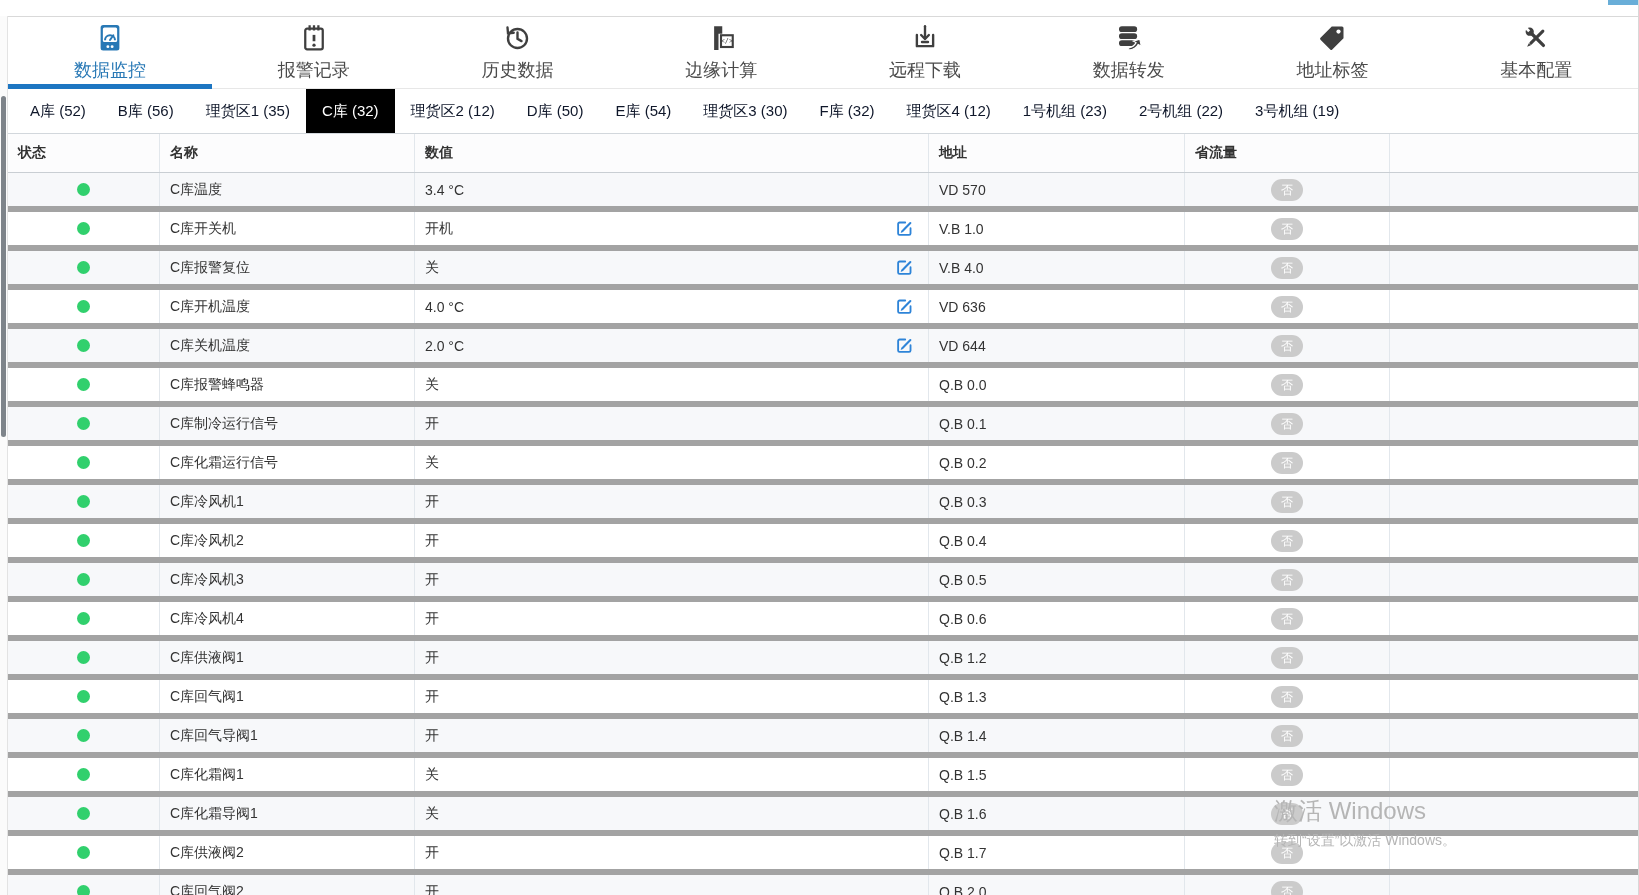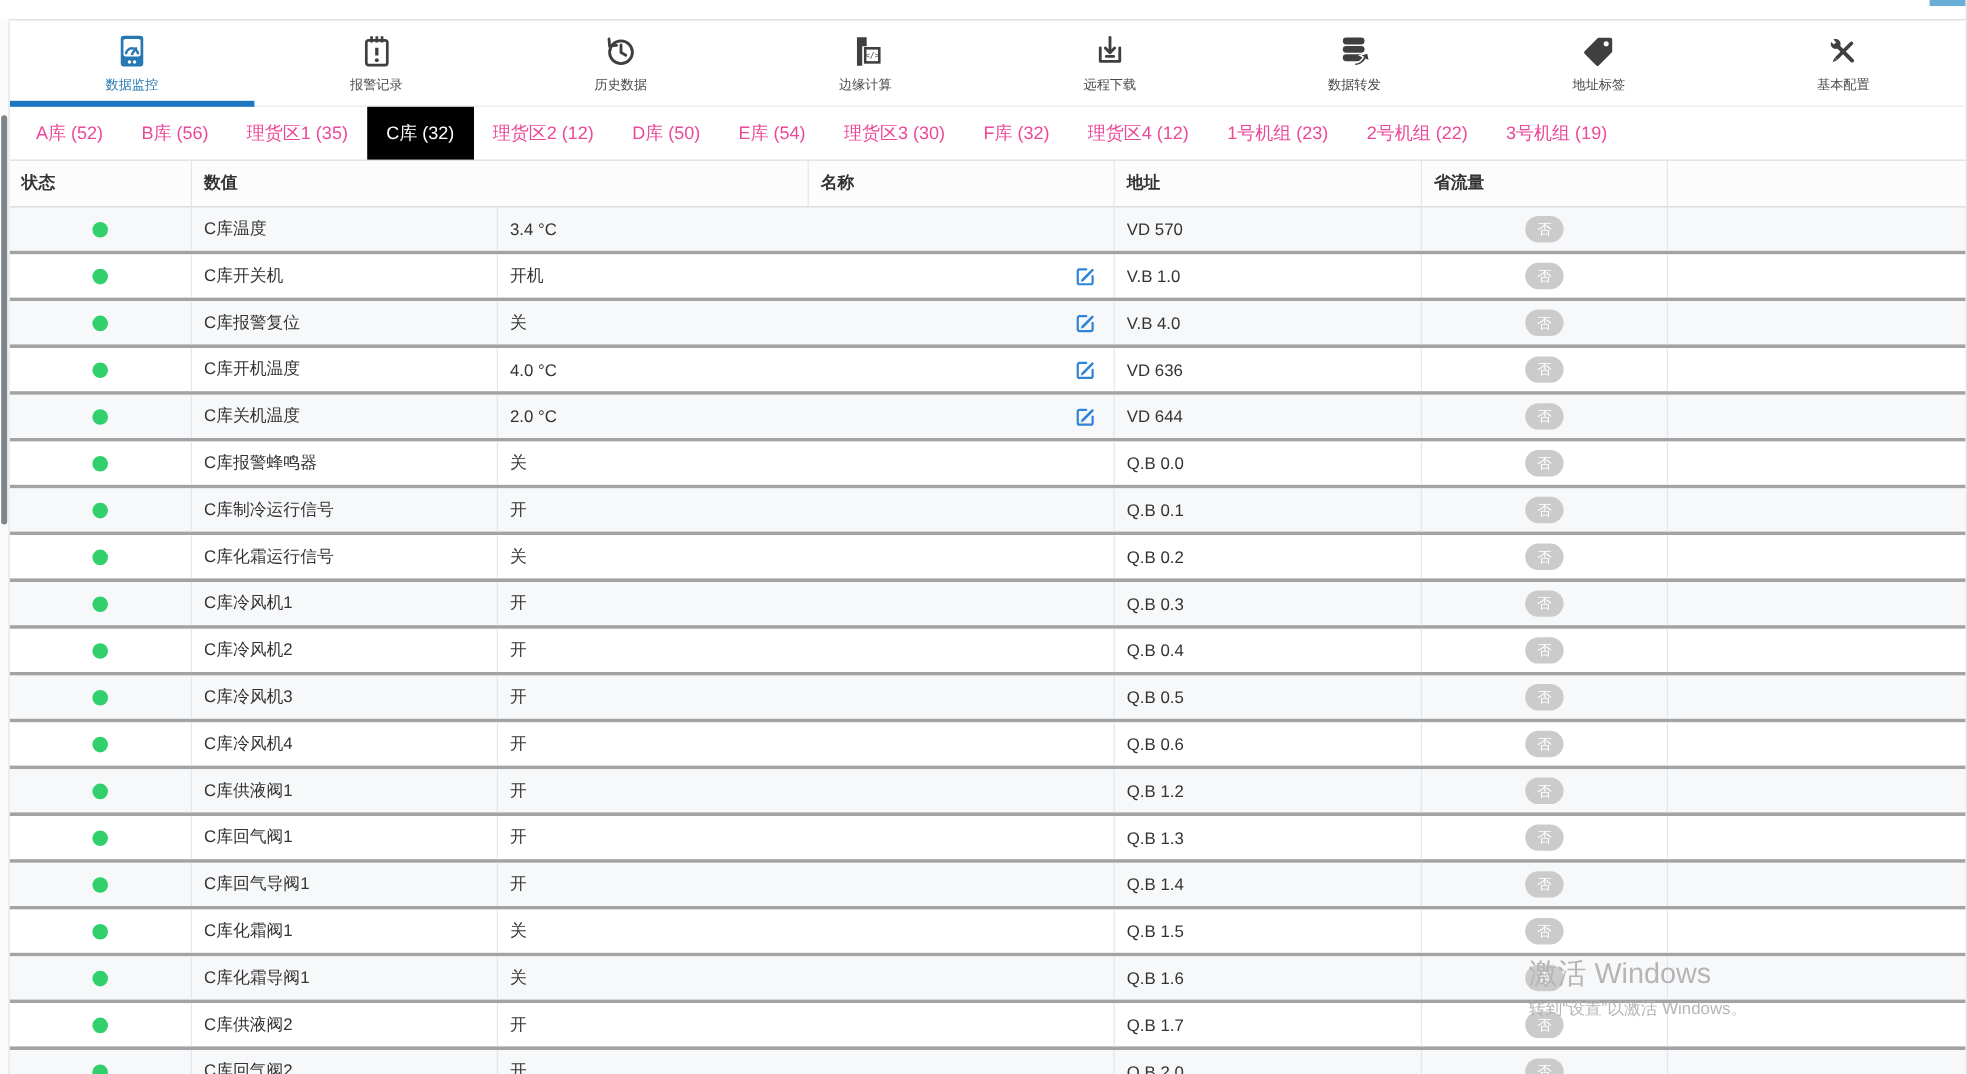--- a/index.html
+++ b/index.html
@@ -12,40 +12,40 @@
   
   .left-scrollbar { position:absolute; left:0; top:16px; bottom:0; width:8px; background:#fbfbfb; border-right:1px solid #e3e3e3; z-index:6; }
   .left-scrollbar .thumb { position:absolute; left:1px; top:80px; width:5px; height:341px; background:#7e848a; border-radius:3px; }
   
   .top-strip { height:17px; border-bottom:1px solid #d9d9d9; position:relative; margin-left:8px; }
   .blue-sliver { position:absolute; right:0; top:0; width:30px; height:5px; background:#69aed8; }
   
   .topnav { margin-left:8px; height:72px; display:flex; border-bottom:1px solid #e7e7e7; background:#fff; }
   .nav-item { flex:1; position:relative; display:flex; flex-direction:column; align-items:center; justify-content:center; gap:5px; cursor:pointer; }
   .nav-icon { width:30px; height:30px; display:flex; align-items:center; justify-content:center; }
-  .nav-label { font-size:11px; color:#4a4a4a; }
+  .nav-label { font-size:18px; color:#4a4a4a; }
   .nav-item.active .nav-label { color:#2878b5; }
   .nav-item.active::after { content:""; position:absolute; left:0; right:0; bottom:-1px; height:5px; background:#1d76c2; }
   
   .tabstrip { margin-left:8px; height:44px; display:flex; align-items:stretch; padding-left:6px; background:#fff; }
-  .tab { display:flex; align-items:center; padding:0 16px; font-size:15px; color:#ec4899; cursor:pointer; white-space:nowrap; }
+  .tab { display:flex; align-items:center; padding:0 16px; font-size:15px; color:#0f172a; cursor:pointer; white-space:nowrap; }
   .tab.active { background:#000000; color:#fff; }
   
   .table { margin-left:8px; border-top:1px solid #d2d7dc; }
   .thead { display:flex; height:39px; border-bottom:1px solid #c9ced3; font-weight:bold; font-size:14px; background:#fcfcfd; }
   .cell { display:flex; align-items:center; padding:0 10px; border-right:1px solid #e2e7ec; }
   .c-status { width:152px; justify-content:center; }
   .thead .c-status { justify-content:flex-start; }
   .c-name { width:255px; }
   .c-value { width:514px; justify-content:space-between; }
   .c-addr { width:256px; }
   .c-traffic { width:205px; justify-content:center; }
   .thead .c-traffic { justify-content:flex-start; }
   .c-desc { flex:1; border-right:none; }
-  .row { display:flex; height:39px; border-bottom:3px solid #a3a3a3; font-size:14px; background:#fff; }
+  .row { display:flex; height:39px; border-bottom:6px solid #a3a3a3; font-size:14px; background:#fff; }
   .rows .row:nth-child(odd) { background:#f7f8fa; }
   .dot { width:13px; height:13px; border-radius:50%; background:#31d06d; }
   .edit-icon { margin-right:5px; cursor:pointer; display:flex; align-items:center; }
   .badge { background:#cbcbcb; color:#fff; font-size:12px; line-height:1; padding:5px 10px; border-radius:11px; cursor:pointer; letter-spacing:0; }
   
   .watermark { position:absolute; left:1274px; top:795px; color:#b5b5b5; pointer-events:none; z-index:8; }
   .wm-title { font-size:24px; font-weight:400; }
   .wm-sub { font-size:14px; margin-top:5px; }
 </style>
 </head>
@@ -195,22 +195,22 @@
     <span>2号机组 (22)</span>
   </div>
       <div class="tab">
     <span>3号机组 (19)</span>
   </div>
     </div>
 
   <div class="table">
     <div class="thead">
       <div class="cell c-status">状态</div>
+      <div class="cell c-name">名称</div>
       <div class="cell c-value">数值</div>
-      <div class="cell c-name">名称</div>
       <div class="cell c-addr">地址</div>
       <div class="cell c-traffic">省流量</div>
     </div>
     <div class="rows">
         <div class="row">
     <div class="cell c-status">
       <span class="dot"></span>
     </div>
     <div class="cell c-name">C库温度</div>
     <div class="cell c-value">

